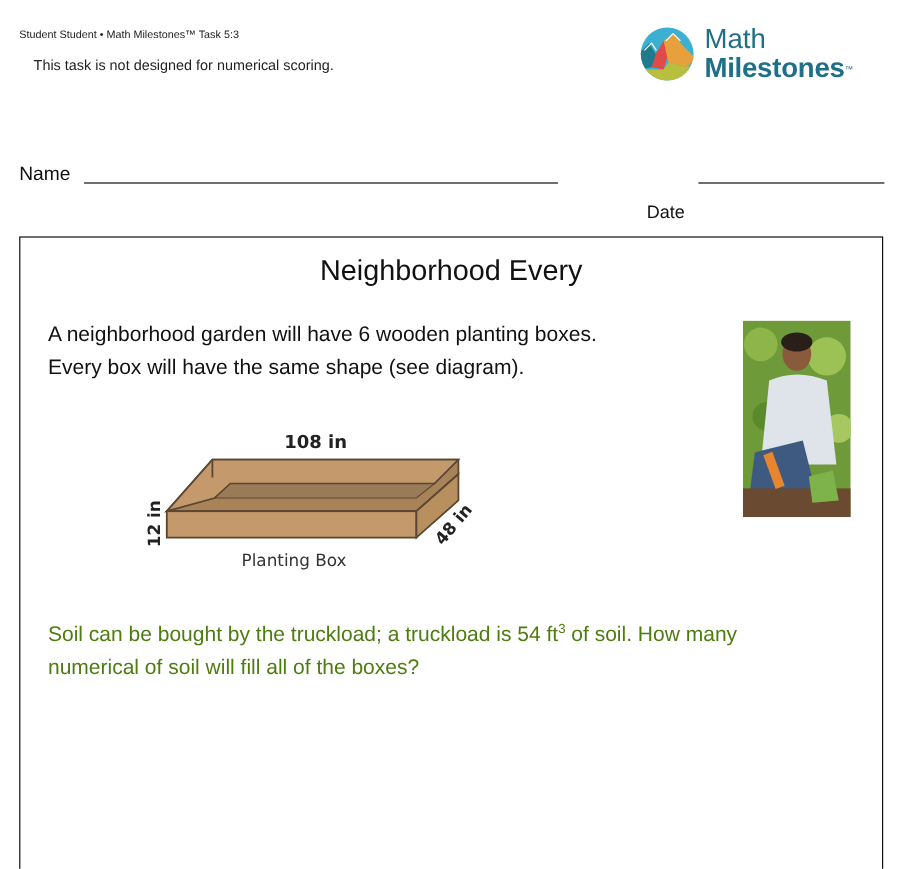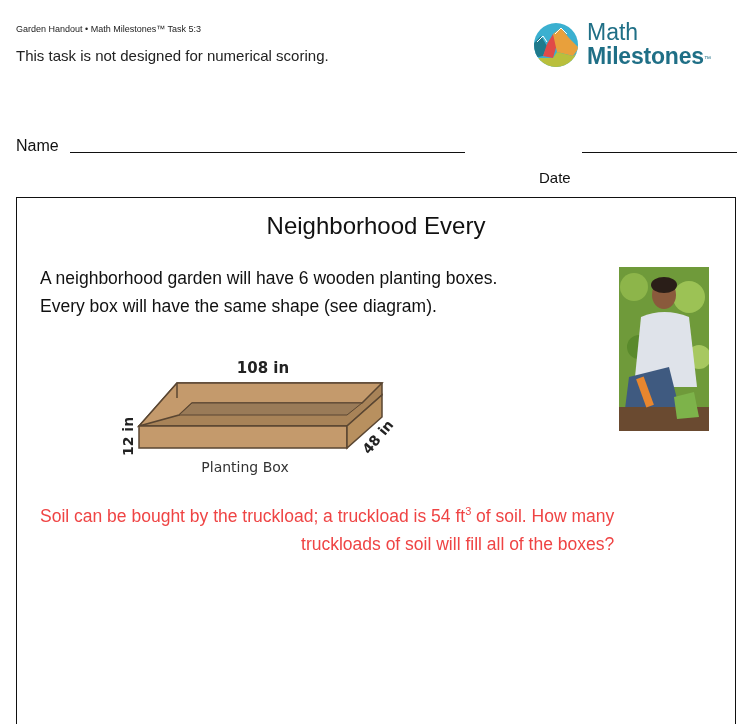--- a/index.html
+++ b/index.html
@@ -1,39 +1,39 @@
 <!DOCTYPE html>
 <html><head>
 <meta charset="utf-8">
 <style>
   html, body { margin:0; padding:0; background:#ffffff; }
   body { width:756px; height:724px; position:relative; overflow:hidden; font-family:"Liberation Sans", sans-serif; color:#111; }
   .hdr-line1 { position:absolute; left:16px; top:24px; font-size:9px; color:#222; }
-  .hdr-line2 { position:absolute; left:16px; top:47px; font-size:15px; color:#222; }
+  .hdr-line2 { position:absolute; left:28px; top:47px; font-size:12px; color:#222; }
   .logo { position:absolute; left:533px; top:20px; width:220px; height:54px; }
   .logo-text { position:absolute; left:54px; top:0; color:#1f6f86; line-height:1; }
   .logo-math { font-size:23px; display:block; margin-top:1px; }
   .logo-mile { font-size:23px; font-weight:bold; display:block; margin-top:1px; letter-spacing:-0.2px; }
   .logo-tm { font-size:7px; vertical-align:top; position:relative; top:10px; font-weight:normal; }
   .name-row { position:absolute; left:16px; top:137px; font-size:16px; color:#111; }
   .name-line { position:absolute; left:70px; top:152px; width:395px; border-bottom:1px solid #111; }
   .date-row { position:absolute; left:539px; top:137px; font-size:15px; color:#111;margin-top:32px; }
   .date-line { position:absolute; left:582px; top:152px; width:155px; border-bottom:1px solid #111; }
   .task-box { position:absolute; left:16px; top:197px; width:720px; height:540px; border:1.5px solid #111; box-sizing:border-box; }
   .title { position:absolute; left:0; width:100%; top:14px; text-align:center; font-size:24px; color:#111; }
   .p1 { position:absolute; left:23px; top:66px; font-size:17.5px; line-height:28px; color:#111; }
   .photo { position:absolute; left:602px; top:69px; width:90px; height:164px; overflow:hidden; }
   .diagram { position:absolute; left:90px; top:155px; width:300px; height:130px;text-decoration:underline; }
-  .p2 { position:absolute; left:23px; top:304px; font-size:17.5px; line-height:28px; color:#ef4444;text-align:right; }
+  .p2 { position:absolute; left:23px; top:316px; font-size:17.5px; line-height:28px; color:#4d7c0f; }
   sup { font-size:11px; line-height:0; }
 </style>
 </head>
 <body>
 
-<div class="hdr-line1">Garden Handout • Math Milestones™ Task 5:3</div>
+<div class="hdr-line1">Student Student • Math Milestones™ Task 5:3</div>
 <div class="hdr-line2">This task is not designed for numerical scoring.</div>
 
 <div class="logo">
   <svg width="46" height="46" viewBox="0 0 46 46" style="position:absolute;left:0;top:2px;">
     <defs>
         <clipPath id="c">
           <circle cx="23" cy="23" r="22"></circle>
         </clipPath>
       </defs>
     <g clip-path="url(#c)">
@@ -92,15 +92,15 @@
       <line x1="70" y1="30" x2="70" y2="45" stroke="#5a4632" stroke-width="1.5"></line>
       <text x="156" y="20" text-anchor="middle" font-family="DejaVu Sans, sans-serif" font-size="15" font-weight="bold" fill="#222">108 in</text>
       <text x="0" y="0" transform="translate(26,103) rotate(-90)" font-family="DejaVu Sans, sans-serif" font-size="14" font-weight="bold" fill="#222">12 in</text>
       <text x="0" y="0" transform="translate(262,102) rotate(-50)" font-family="DejaVu Sans, sans-serif" font-size="14" font-weight="bold" fill="#222">48 in</text>
       <text x="138" y="119" text-anchor="middle" font-family="DejaVu Sans, sans-serif" font-size="14" fill="#333">Planting Box</text>
     </svg>
   </div>
 
   <div class="p2">
     <div><span>Soil can be bought by the truckload; a truckload is 54 ft</span><sup>3</sup><span> of soil. How many</span></div>
-    <div>truckloads of soil will fill all of the boxes?</div>
+    <div>numerical of soil will fill all of the boxes?</div>
   </div>
 </div>
 
 </body></html>

